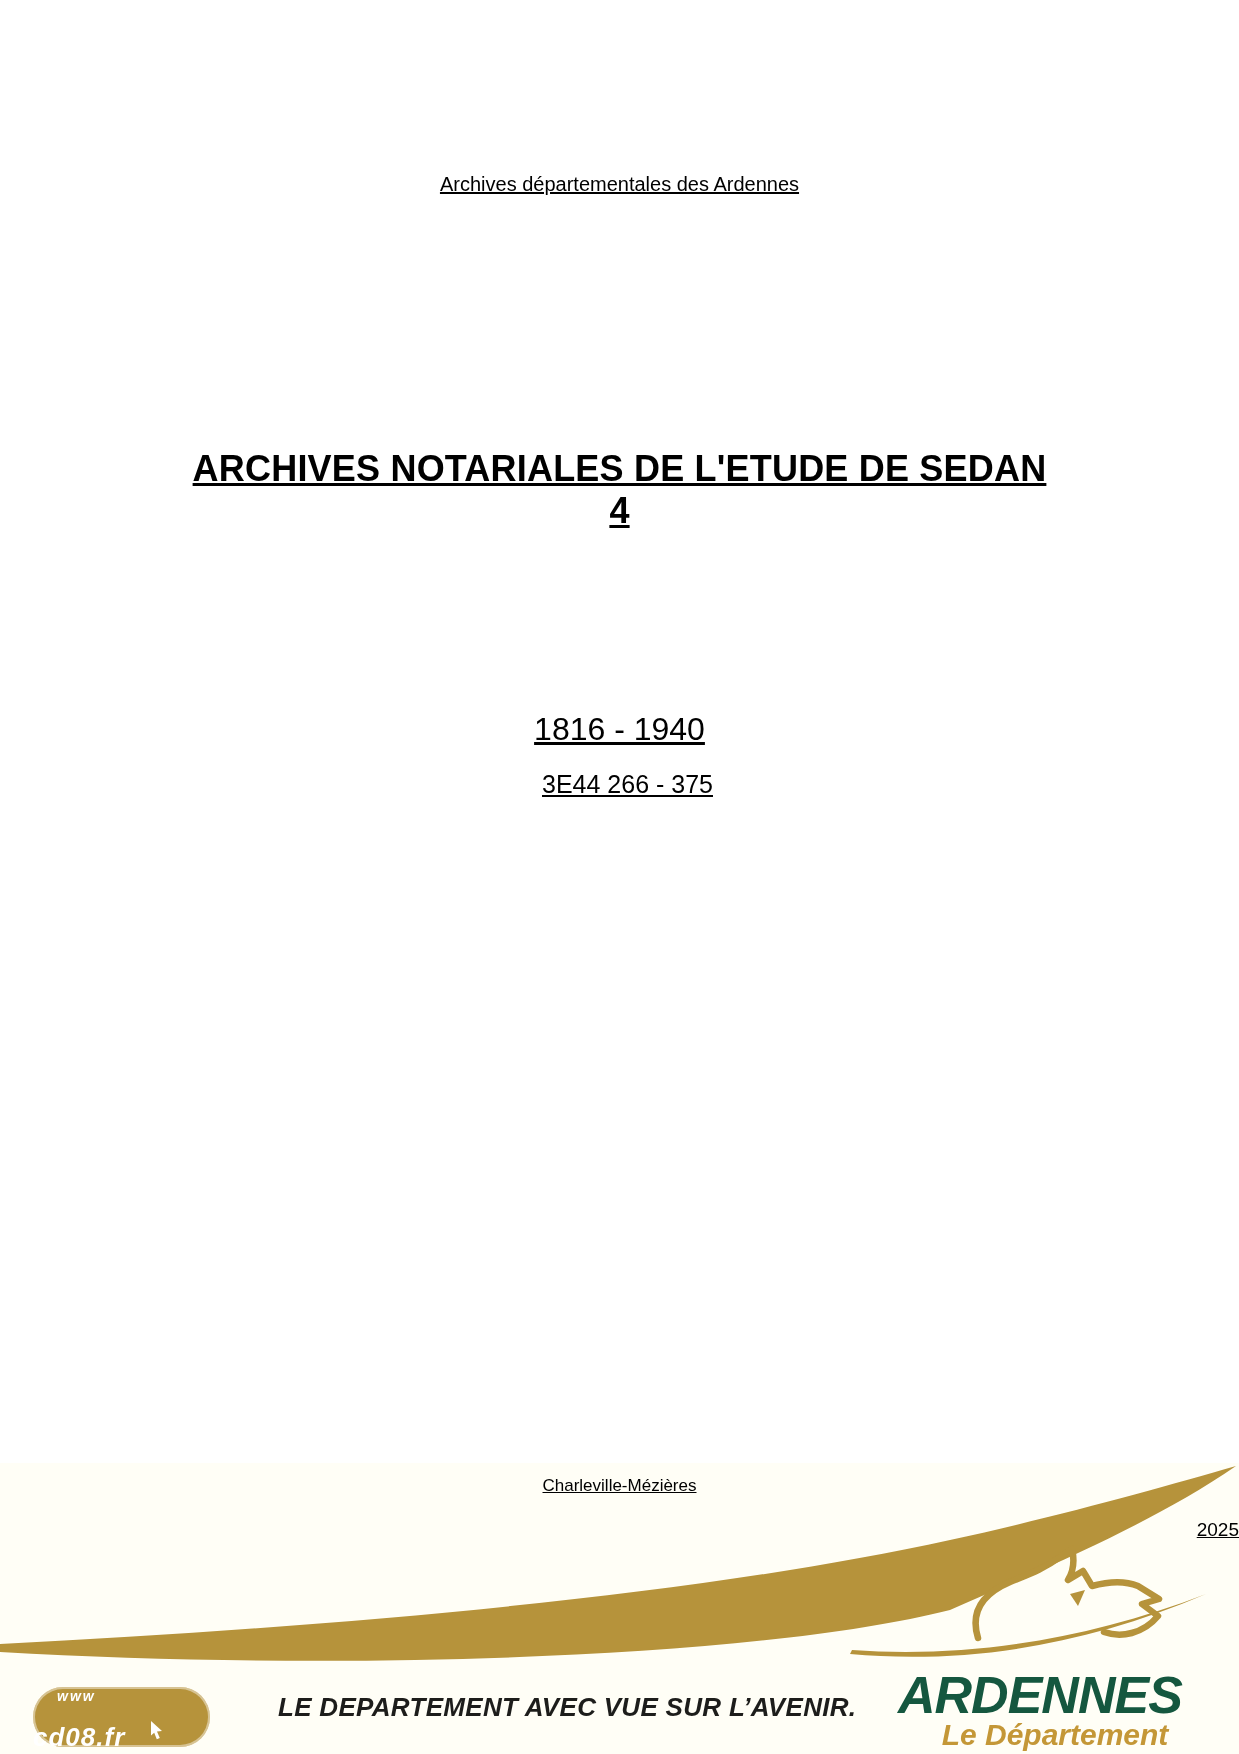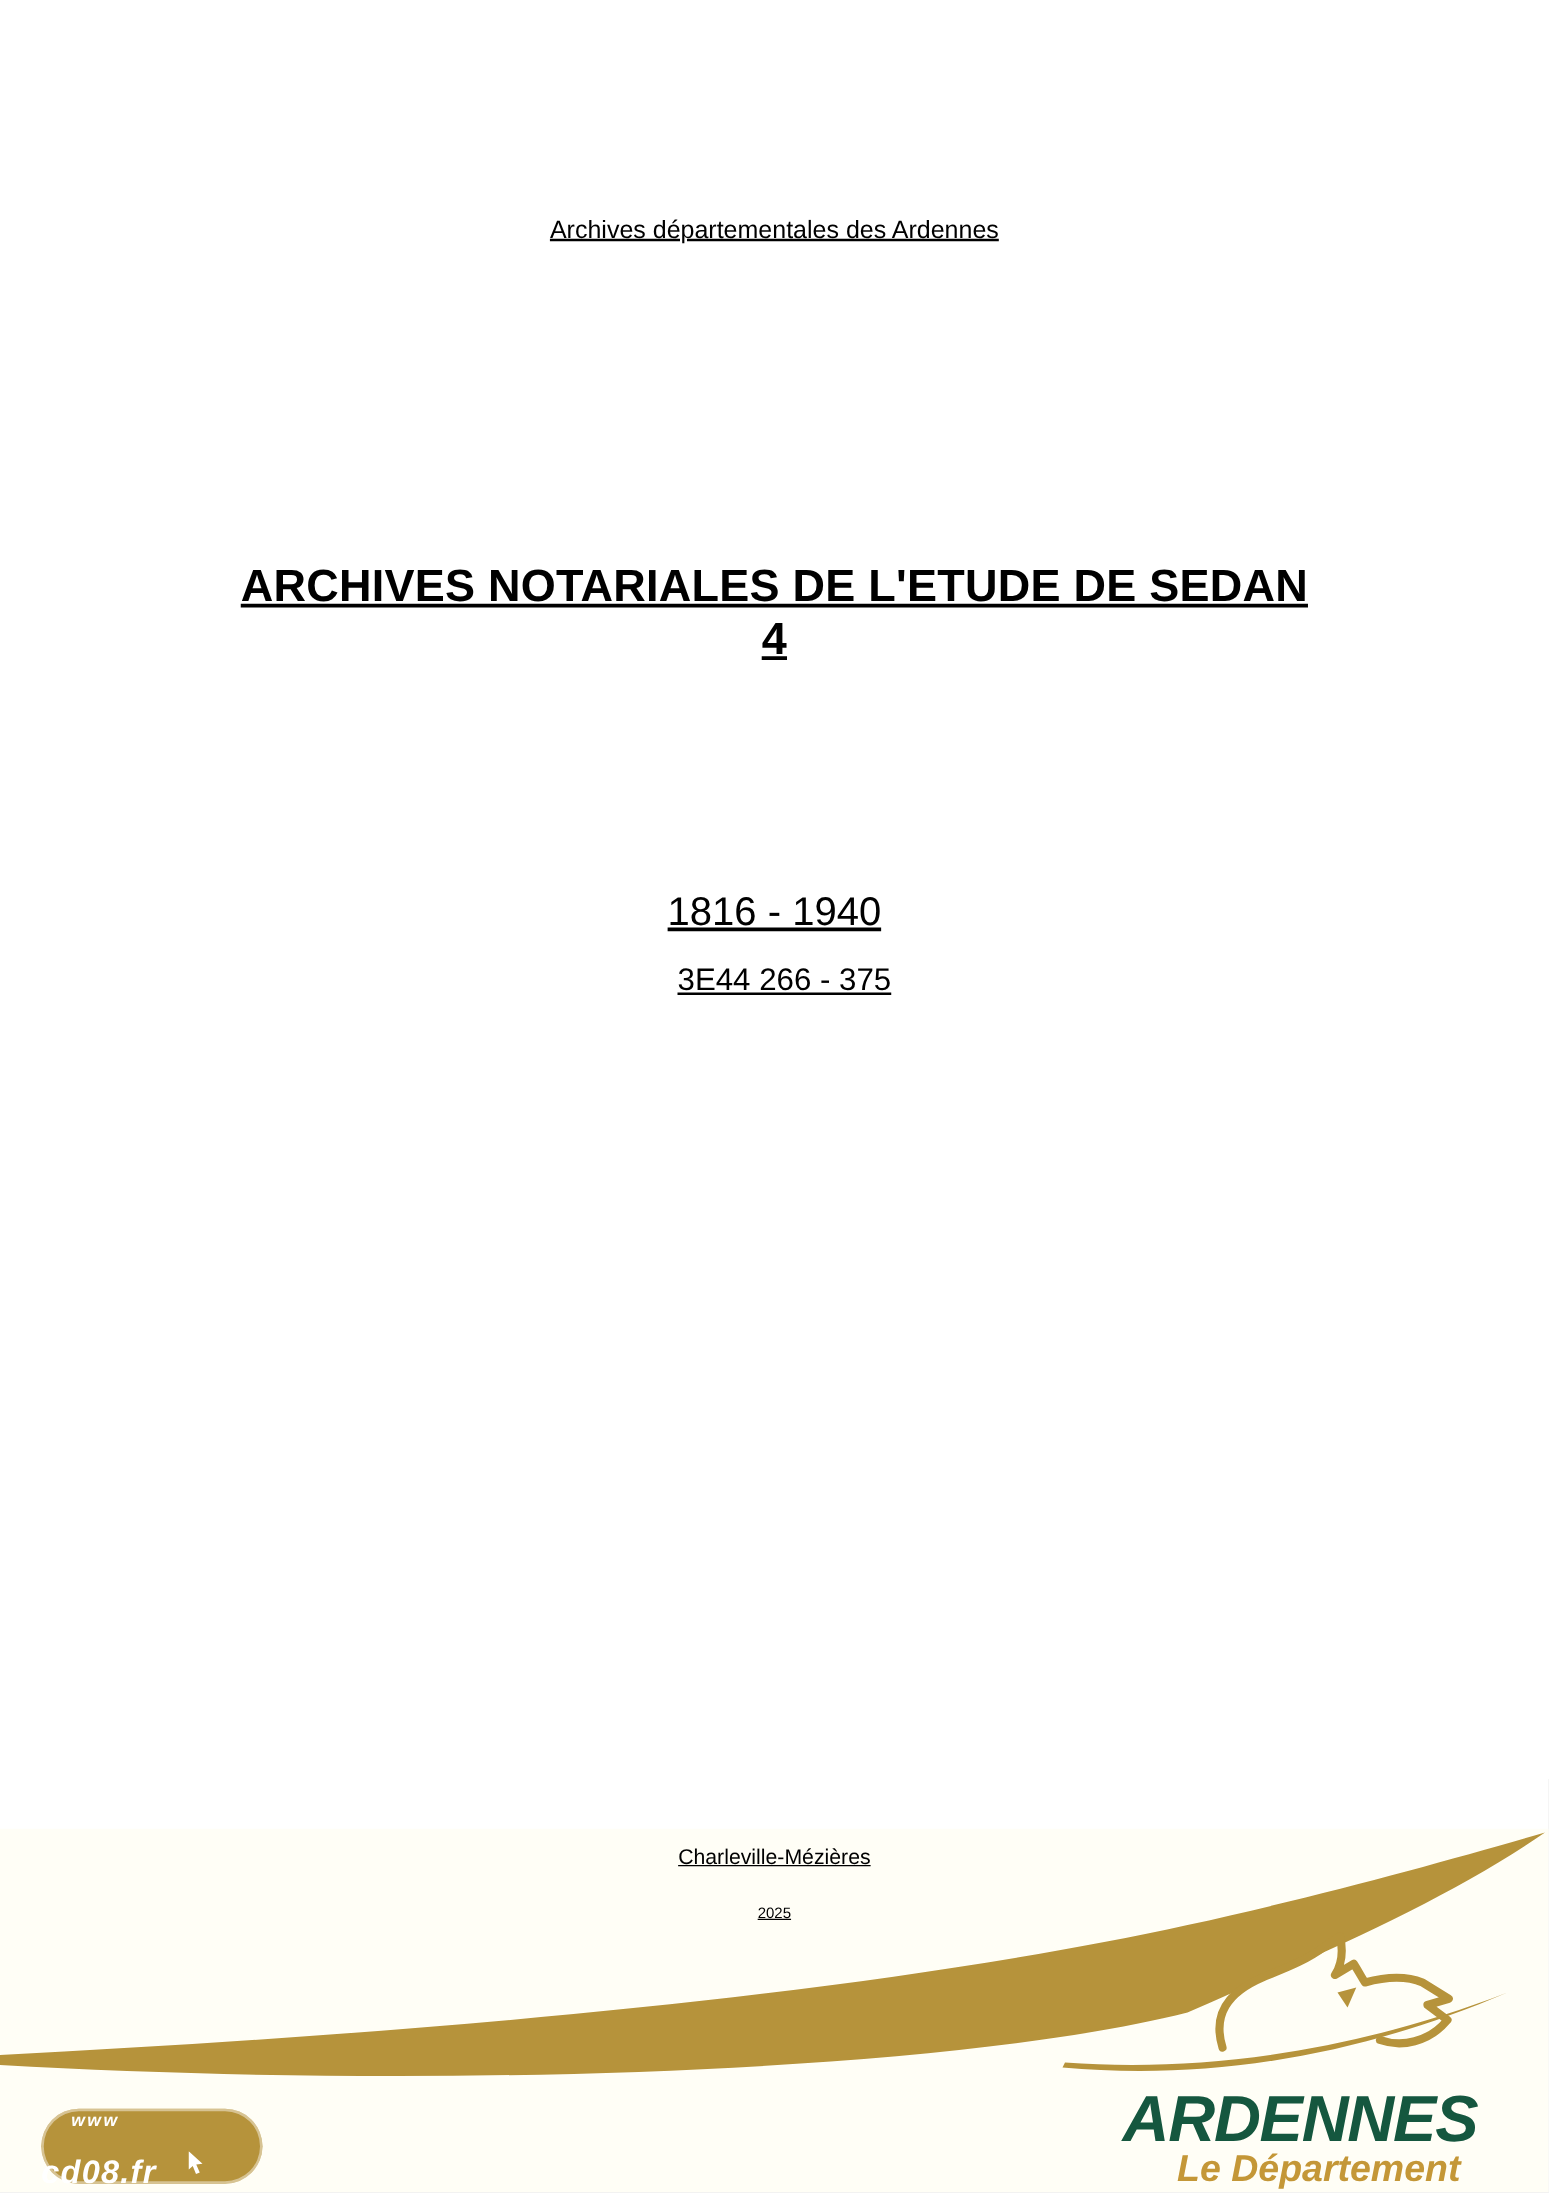--- a/index.html
+++ b/index.html
@@ -12,21 +12,21 @@
     font-family:"Liberation Sans","DejaVu Sans",sans-serif;
     color:#000;
   }
   .centered{position:absolute;left:0;right:0;text-align:center;text-decoration:underline;}
   .header-line{top:172px;font-size:20px;line-height:24px;}
   .doc-title{top:448px;font-size:36px;font-weight:bold;line-height:42px;letter-spacing:0.2px;margin:0;}
   .date-range{top:714px;font-size:32px;line-height:30px;}
   .reference{top:769px;font-size:25px;line-height:30px;padding-left:16px;}
   .note{top:841px;font-size:19px;line-height:30px;margin:0 auto;width:790px;left:50%;transform:translateX(-50%);position:absolute;text-align:center;}
   .place{top:1475px;font-size:17px;line-height:22px;}
-  .year{top:1519px;font-size:12px;line-height:22px;}
+  .year{top:1519px;font-size:19px;line-height:22px;text-align:right;}
 
   
   .footer-bg{position:absolute;left:0;top:1463px;right:0;bottom:0;background:#fffef6;}
   .swoosh-svg{position:absolute;left:0;top:1430px;width:1239px;height:300px;}
 
   .cd08-logo{
     position:absolute;left:33px;top:1687px;width:177px;height:60px;
     background:#b6933b;border-radius:31px;
     box-shadow:inset 0 0 0 2px rgba(255,255,255,0.45);
   }
@@ -82,20 +82,21 @@
   </svg>
 
   <div class="cd08-logo">
     <span class="cd08-www">www</span>
     <span class="cd08-label">cd08.fr</span>
     <svg class="cd08-cursor" viewBox="0 0 16 20" aria-hidden="true">
       <path d="M1,0 L12,10 L7,10.6 L9.8,17 L6.8,18.2 L4.2,11.8 L1,14.6 Z" fill="#ffffff"></path>
     </svg>
   </div>
 
+  <div class="slogan">LE DEPARTEMENT AVEC VUE SUR L’AVENIR.</div>
 
   <div class="ardennes-logo">
     <svg viewBox="0 0 420 212" aria-hidden="true">
 
       <g>
         <path d="M 158,96
                  C 150,70 162,52 190,40
                  C 207,33 224,27 240,15
                  L 252,7
                  C 255,20 253,30 248,38

